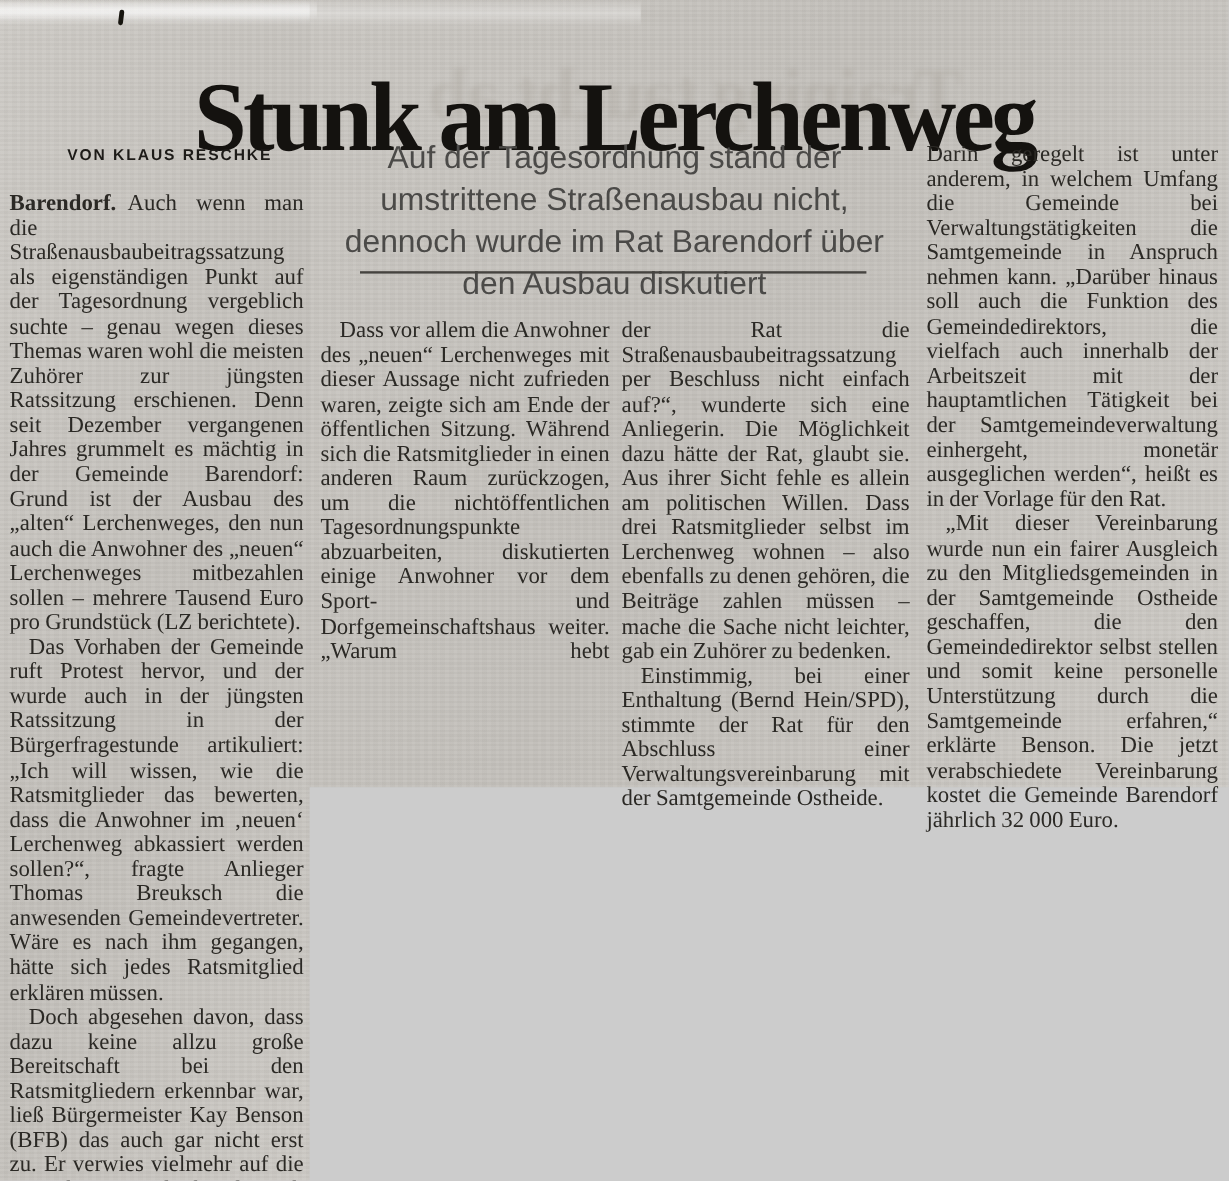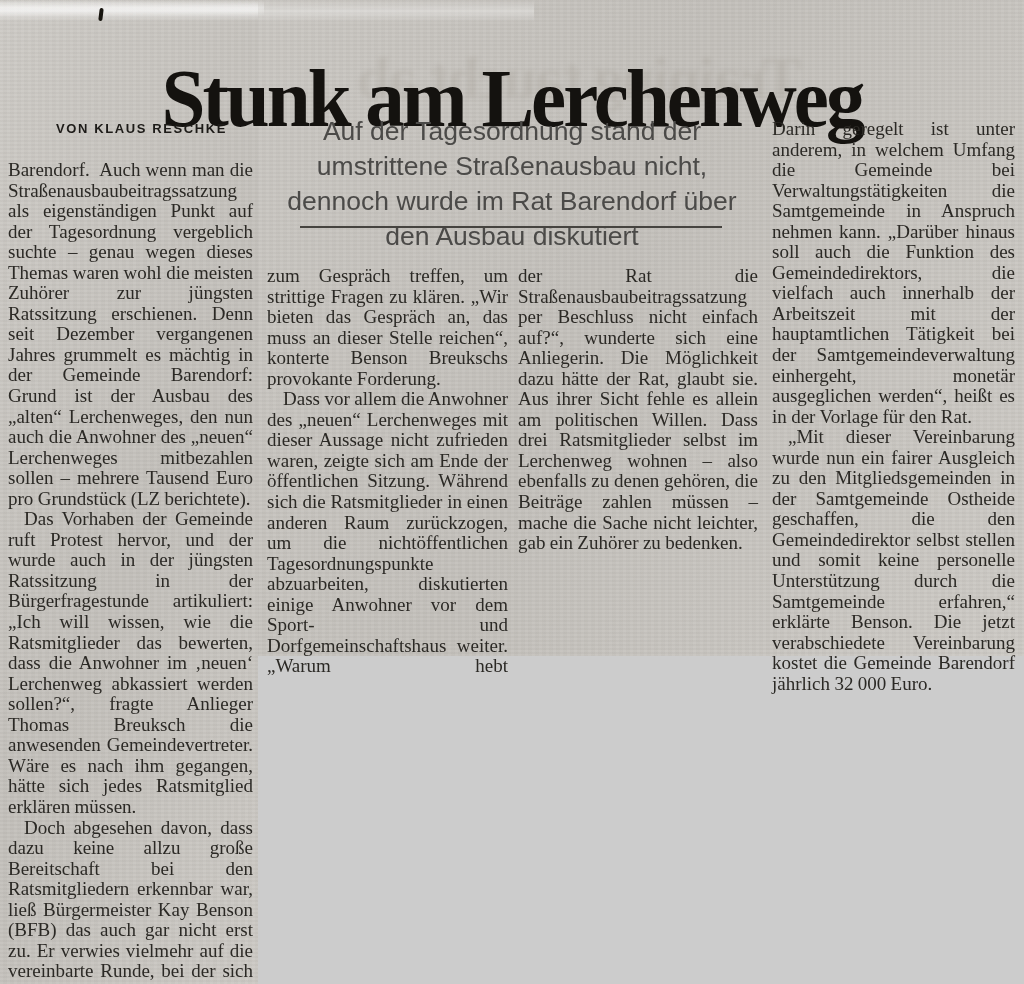--- a/index.html
+++ b/index.html
@@ -51,21 +51,21 @@
   
   .col{position:absolute;font-size:19px;line-height:20.55px;color:#2b2925;
     text-align:justify;word-spacing:-0.4px;hyphens:auto;}
   .col-1{left:8px;top:160px;width:245px;}
   .col-2{left:267px;top:266px;width:241px;}
   .col-3{left:518px;top:266px;width:240px;}
   .col-4{left:772px;top:119px;width:243px;}
   .col p{margin:0;}
   .col p.indent{text-indent:16px;}
   .col p.cont{text-align-last:justify;}
-  .col b{font-weight:400;}
+  .col b{font-weight:700;}
 </style>
 </head>
 <body>
 
 <div id="shot">
 
   <div class="paper paper-top"></div>
   <div class="paper paper-left"></div>
 
   <div class="streak streak1"></div>
@@ -83,24 +83,24 @@
 
   <div class="lead">Auf der Tagesordnung stand der umstrittene Straßenausbau nicht, dennoch wurde im Rat Barendorf über den Ausbau diskutiert</div>
   <div class="lead-rule"></div>
 
   <div class="col col-1">
       <p class=""><b>Barendorf. </b>Auch wenn man die Straßenausbaubeitragssatzung als eigenständigen Punkt auf der Tagesordnung vergeblich suchte – genau wegen dieses Themas waren wohl die meisten Zuhörer zur jüngsten Ratssitzung erschienen. Denn seit Dezember vergangenen Jahres grummelt es mächtig in der Gemeinde Barendorf: Grund ist der Ausbau des „alten“ Lerchenweges, den nun auch die Anwohner des „neuen“ Lerchenweges mitbezahlen sollen – mehrere Tausend Euro pro Grundstück (LZ berichtete).</p>
       <p class="indent ">Das Vorhaben der Gemeinde ruft Protest hervor, und der wurde auch in der jüngsten Ratssitzung in der Bürgerfragestunde artikuliert: „Ich will wissen, wie die Ratsmitglieder das bewerten, dass die Anwohner im ‚neuen‘ Lerchenweg abkassiert werden sollen?“, fragte Anlieger Thomas Breuksch die anwesenden Gemeindevertreter. Wäre es nach ihm gegangen, hätte sich jedes Ratsmitglied erklären müssen.</p>
       <p class="indent cont">Doch abgesehen davon, dass dazu keine allzu große Bereitschaft bei den Ratsmitgliedern erkennbar war, ließ Bürgermeister Kay Benson (BFB) das auch gar nicht erst zu. Er verwies vielmehr auf die vereinbarte Runde, bei der sich Anwohner des alten und des neuen Lerchenweges mit Vertretern der Fraktionen</p>
     </div>
   <div class="col col-2">
-      <p class="">zum Gespräch treffen, um strittige Fragen zu klären. „Wir bieten das Gespräch an, das muss an dieser Stelle reichen“, konterte Benson Breukschs provokante Forderung.</p>
       <p class="indent cont">Dass vor allem die Anwohner des „neuen“ Lerchenweges mit dieser Aussage nicht zufrieden waren, zeigte sich am Ende der öffentlichen Sitzung. Während sich die Ratsmitglieder in einen anderen Raum zurückzogen, um die nichtöffentlichen Tagesordnungspunkte abzuarbeiten, diskutierten einige Anwohner vor dem Sport- und Dorfgemeinschaftshaus weiter. „Warum hebt</p>
     </div>
   <div class="col col-3">
       <p class="">der Rat die Straßenausbaubeitragssatzung per Beschluss nicht einfach auf?“, wunderte sich eine Anliegerin. Die Möglichkeit dazu hätte der Rat, glaubt sie. Aus ihrer Sicht fehle es allein am politischen Willen. Dass drei Ratsmitglieder selbst im Lerchenweg wohnen – also ebenfalls zu denen gehören, die Beiträge zahlen müssen – mache die Sache nicht leichter, gab ein Zuhörer zu bedenken.</p>
+      <p class="indent ">Einstimmig, bei einer Enthaltung (Bernd Hein/SPD), stimmte der Rat für den Abschluss einer Verwaltungsvereinbarung mit der Samtgemeinde Ostheide.</p>
     </div>
   <div class="col col-4">
       <p class="">Darin geregelt ist unter anderem, in welchem Umfang die Gemeinde bei Verwaltungstätigkeiten die Samtgemeinde in Anspruch nehmen kann. „Darüber hinaus soll auch die Funktion des Gemeindedirektors, die vielfach auch innerhalb der Arbeitszeit mit der hauptamtlichen Tätigkeit bei der Samtgemeindeverwaltung einhergeht, monetär ausgeglichen werden“, heißt es in der Vorlage für den Rat.</p>
       <p class="indent ">„Mit dieser Vereinbarung wurde nun ein fairer Ausgleich zu den Mitgliedsgemeinden in der Samtgemeinde Ostheide geschaffen, die den Gemeindedirektor selbst stellen und somit keine personelle Unterstützung durch die Samtgemeinde erfahren,“ erklärte Benson. Die jetzt verabschiedete Vereinbarung kostet die Gemeinde Barendorf jährlich 32 000 Euro.</p>
     </div>
 
 </div>
 
 </body></html>

